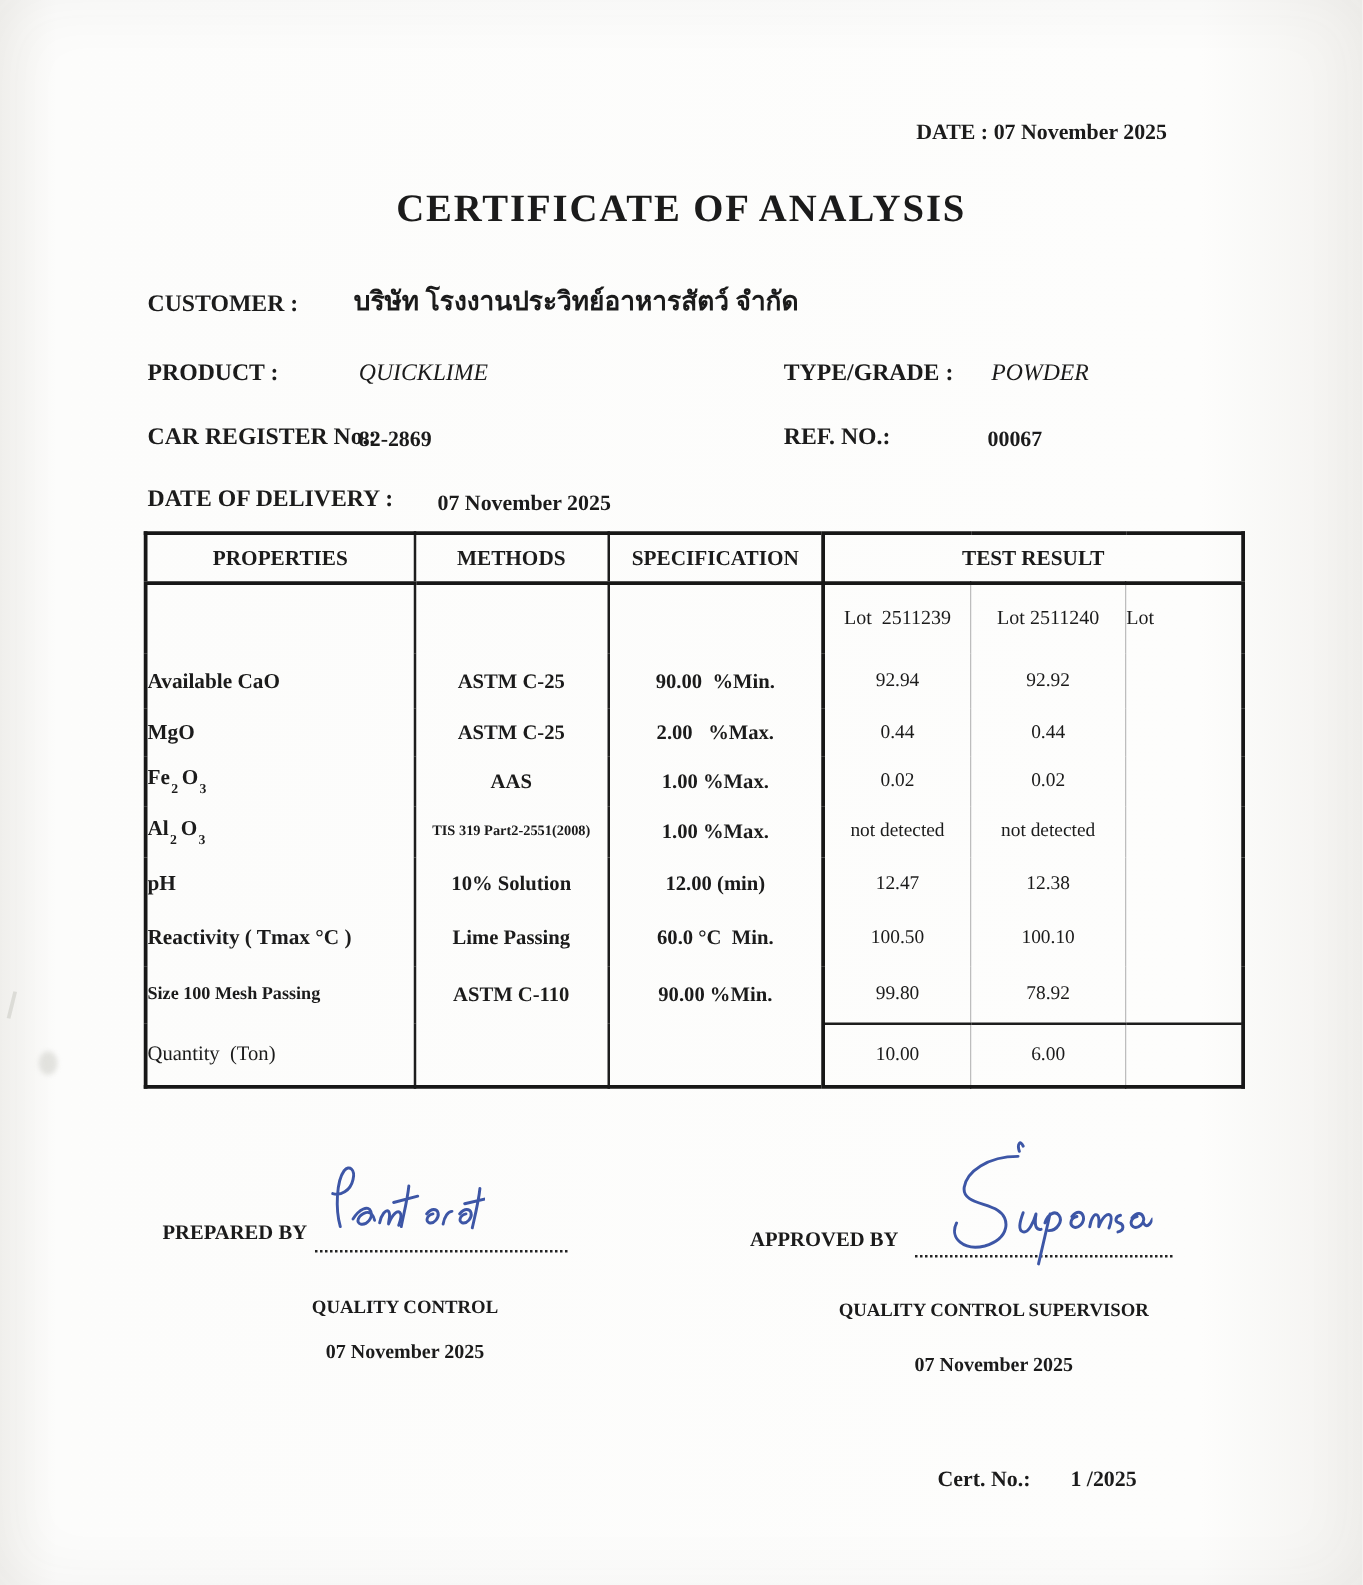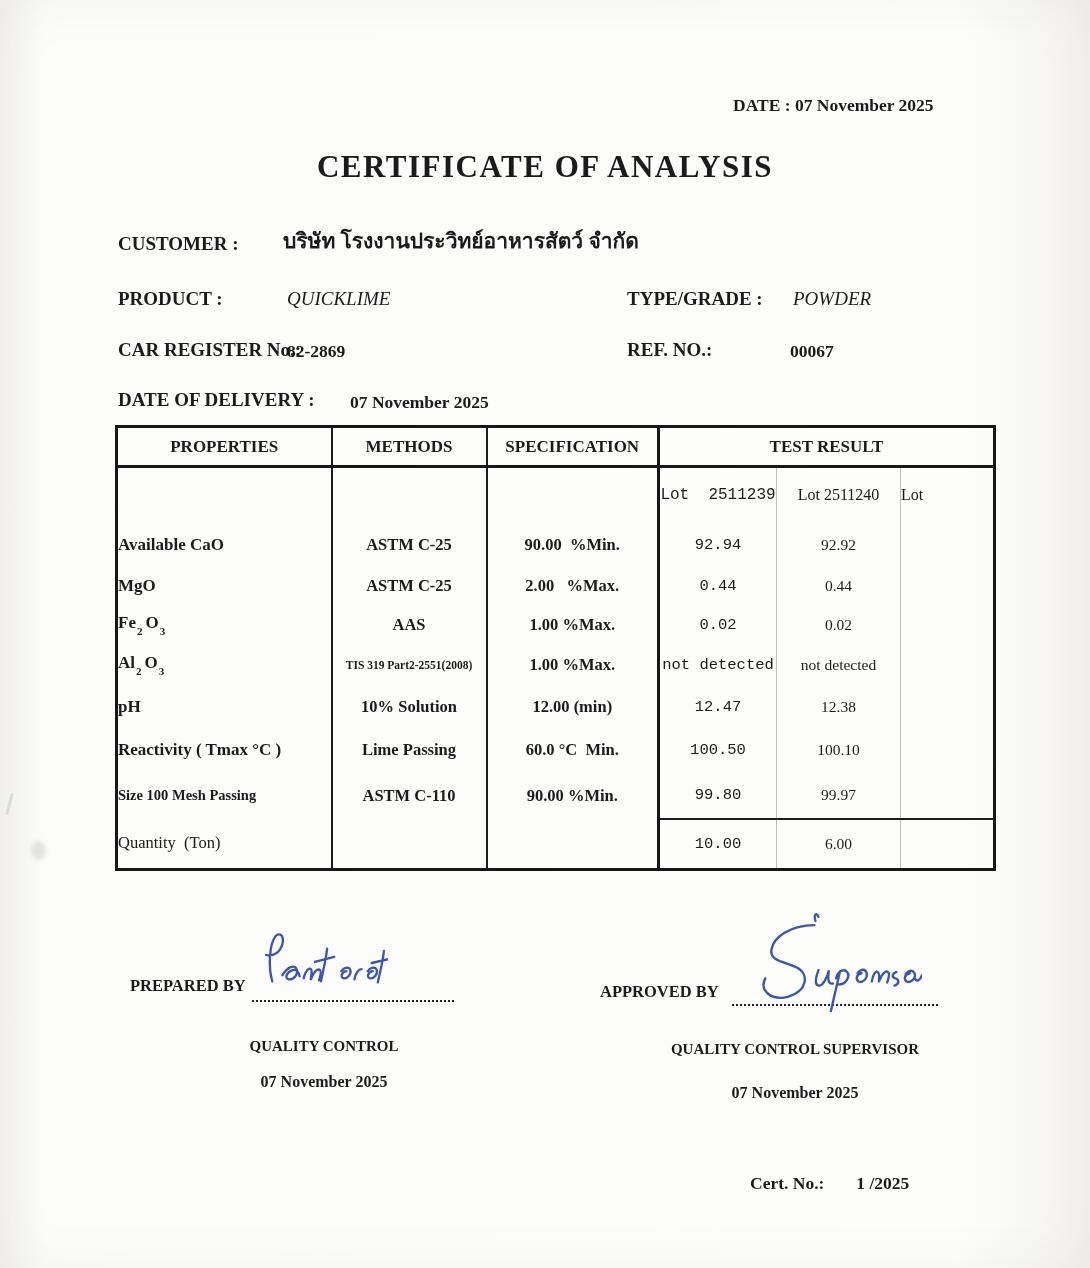--- a/index.html
+++ b/index.html
@@ -37,21 +37,21 @@
   table.coa{
     position:absolute;left:115px;top:425px;width:878px;
     border-collapse:collapse;table-layout:fixed;
     border:3px solid #171717;
   }
   table.coa td,table.coa th{padding:0;vertical-align:middle;overflow:hidden;}
   th.hdr{font-size:17px;font-weight:bold;border-bottom:3px solid #171717;text-align:center;}
   .c1{border-right:2px solid #1d1d1d;}
   .c2{border-right:2px solid #1d1d1d;}
   .c3{border-right:3px solid #171717;}
-  .c4{border-right:1px solid #bdbdbd;font-family:Liberation Mono, monospace;}
+  .c4{border-right:1px solid #bdbdbd;}
   .c5{border-right:1px solid #bdbdbd;}
   .prop{text-align:left;padding-left:11px;font-weight:bold;font-size:17px;white-space:pre;}
   .meth{text-align:center;font-weight:bold;font-size:16.5px;white-space:pre;}
   .spec{text-align:center;font-weight:bold;font-size:16.5px;white-space:pre;}
   .res{text-align:center;font-size:15.5px;font-weight:normal;white-space:pre;}
   .lot{font-size:16px;text-align:center;white-space:pre;font-weight:normal;}
   .lot-left{text-align:left;padding-left:10px;}
   .tis{font-size:11.5px;}
   .small-prop{font-size:14.5px;}
   .qty-prop{font-weight:normal;font-size:16.5px;padding-left:40px;}
@@ -174,21 +174,21 @@
       <td class="c3 spec">60.0 °C  Min.</td>
       <td class="c4 res">100.50</td>
       <td class="c5 res">100.10</td>
       <td class="res"></td>
     </tr>
     <tr style="height:46px">
       <td class="c1 prop small-prop">Size 100 Mesh Passing</td>
       <td class="c2 meth">ASTM C-110</td>
       <td class="c3 spec">90.00 %Min.</td>
       <td class="c4 res">99.80</td>
-      <td class="c5 res">99.97</td>
+      <td class="c5 res">78.92</td>
       <td class="res"></td>
     </tr>
     <tr style="height:51px">
       <td class="c1 prop qty-prop">Quantity  (Ton)</td>
       <td class="c2 meth"></td>
       <td class="c3 spec"></td>
       <td class="c4 res qt">10.00</td>
       <td class="c5 res qt">6.00</td>
       <td class="res qt"></td>
     </tr>

